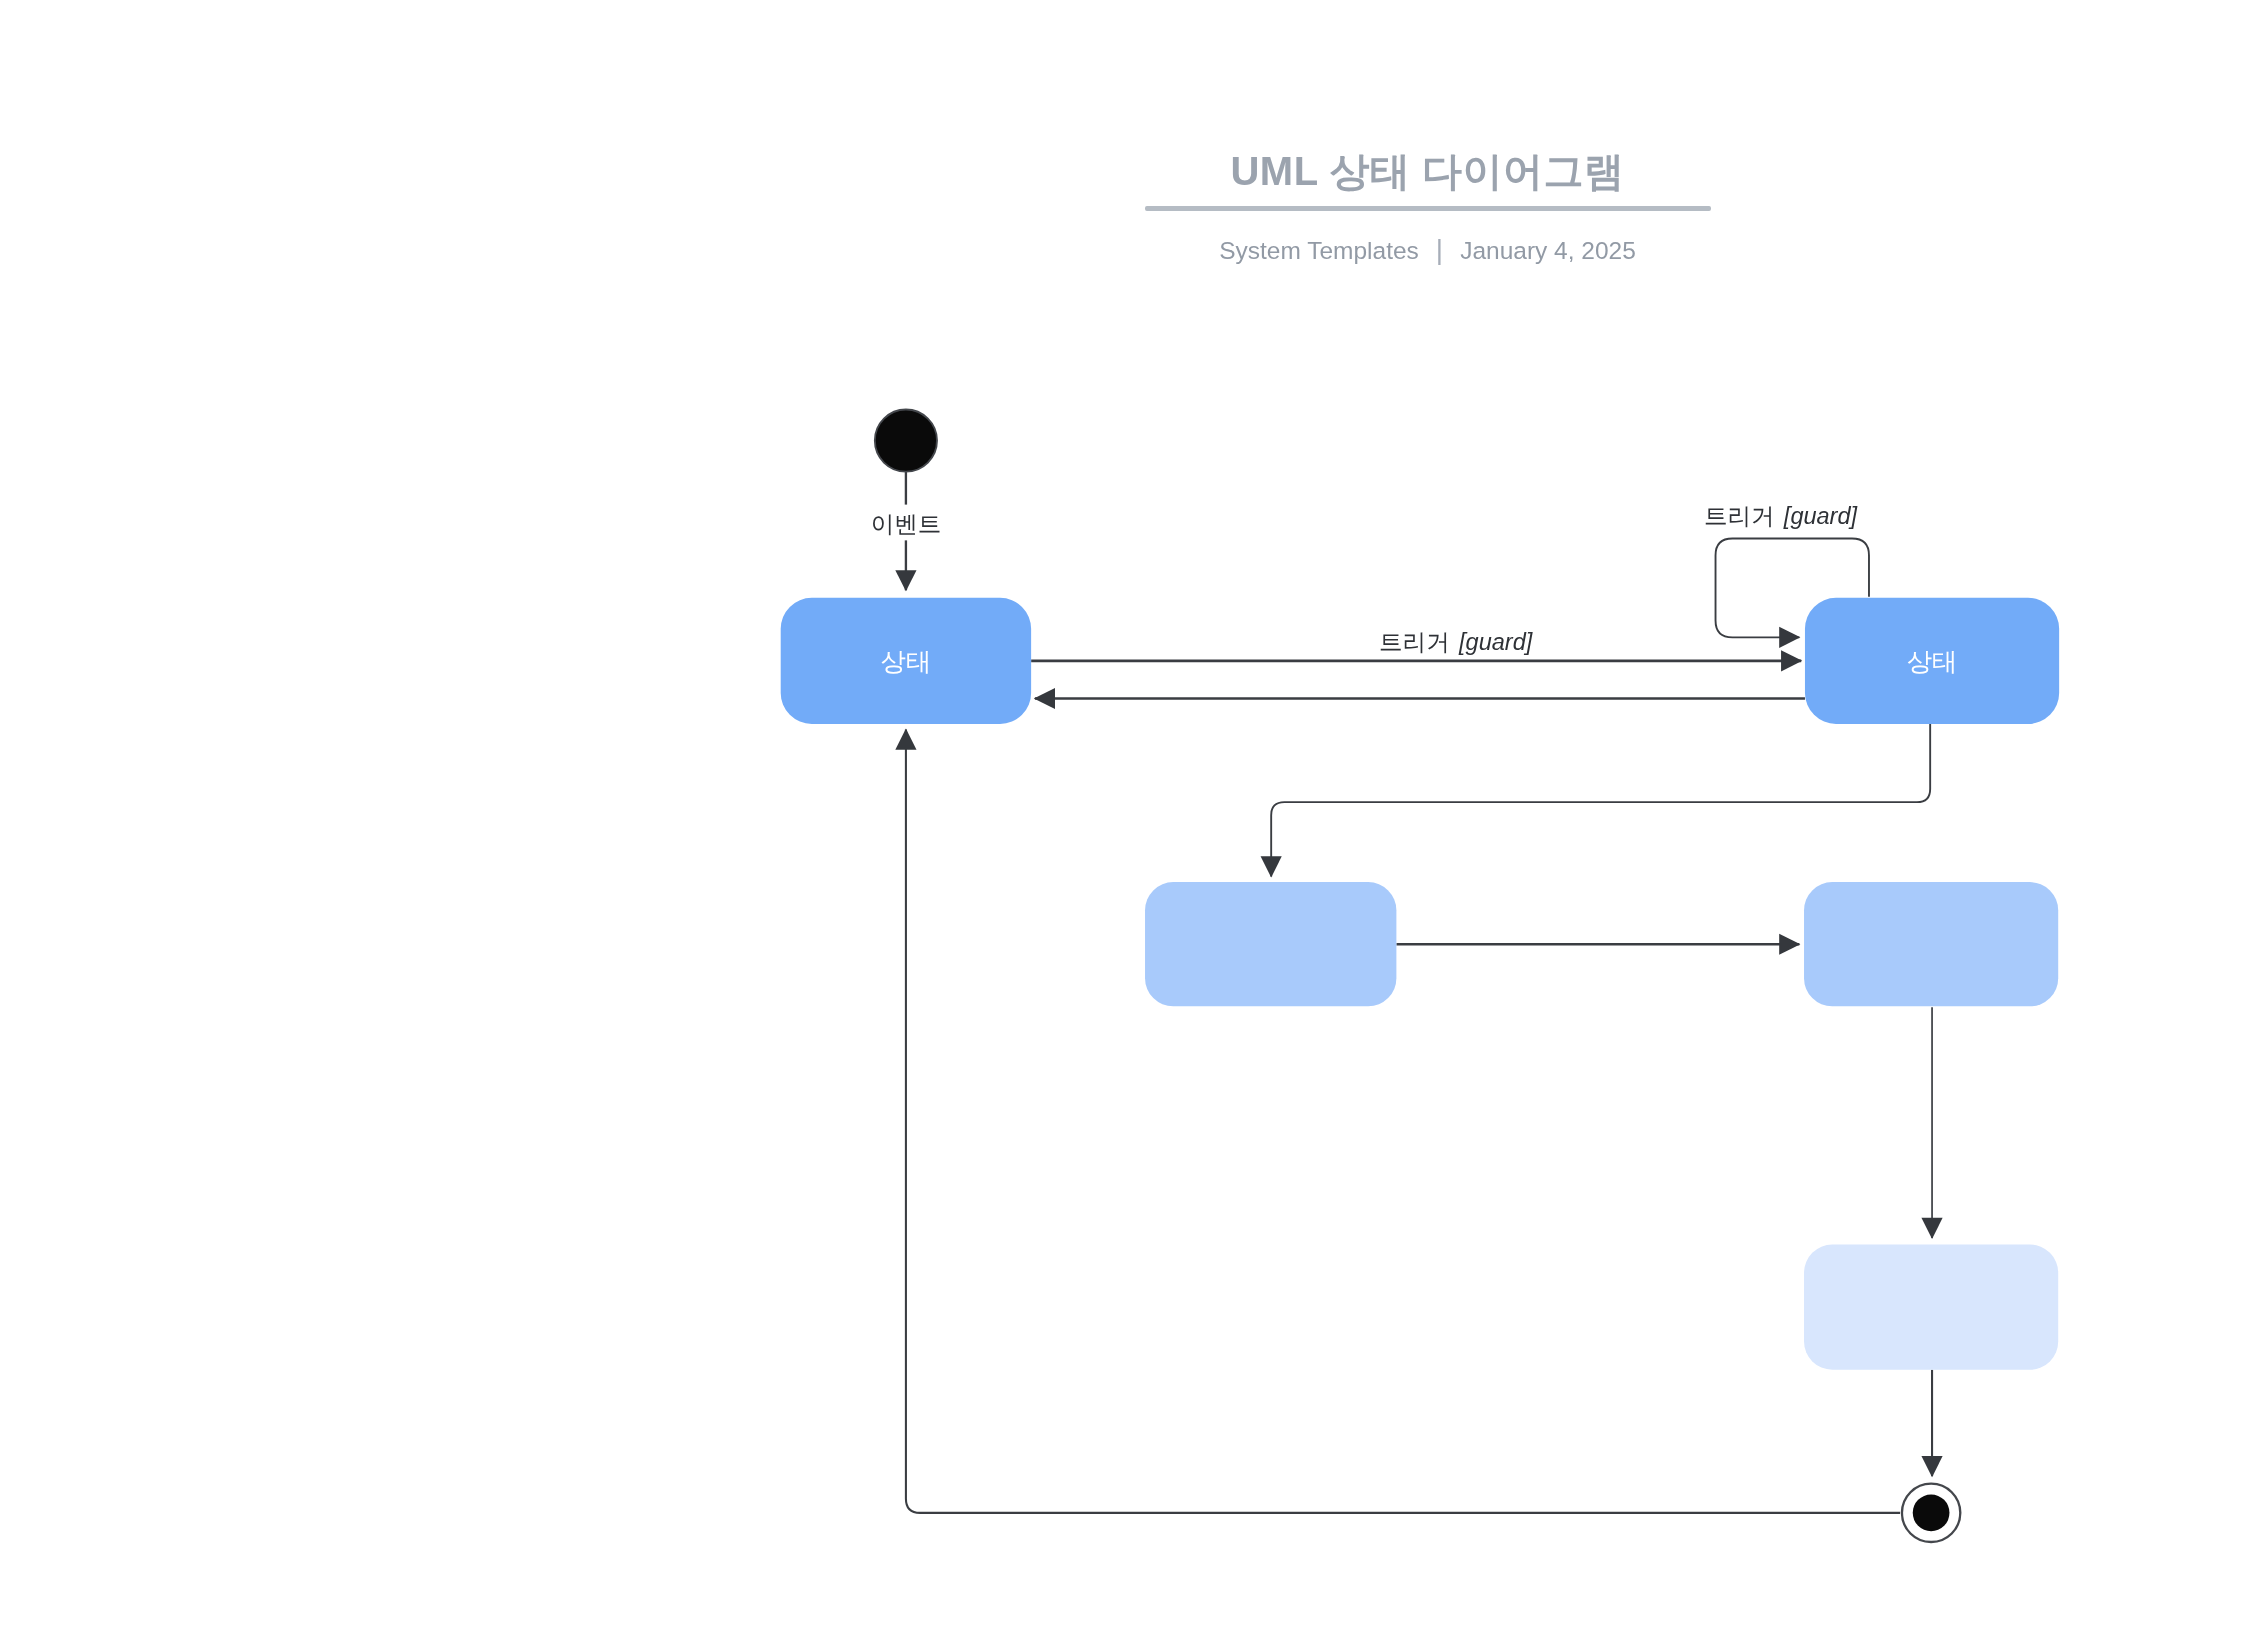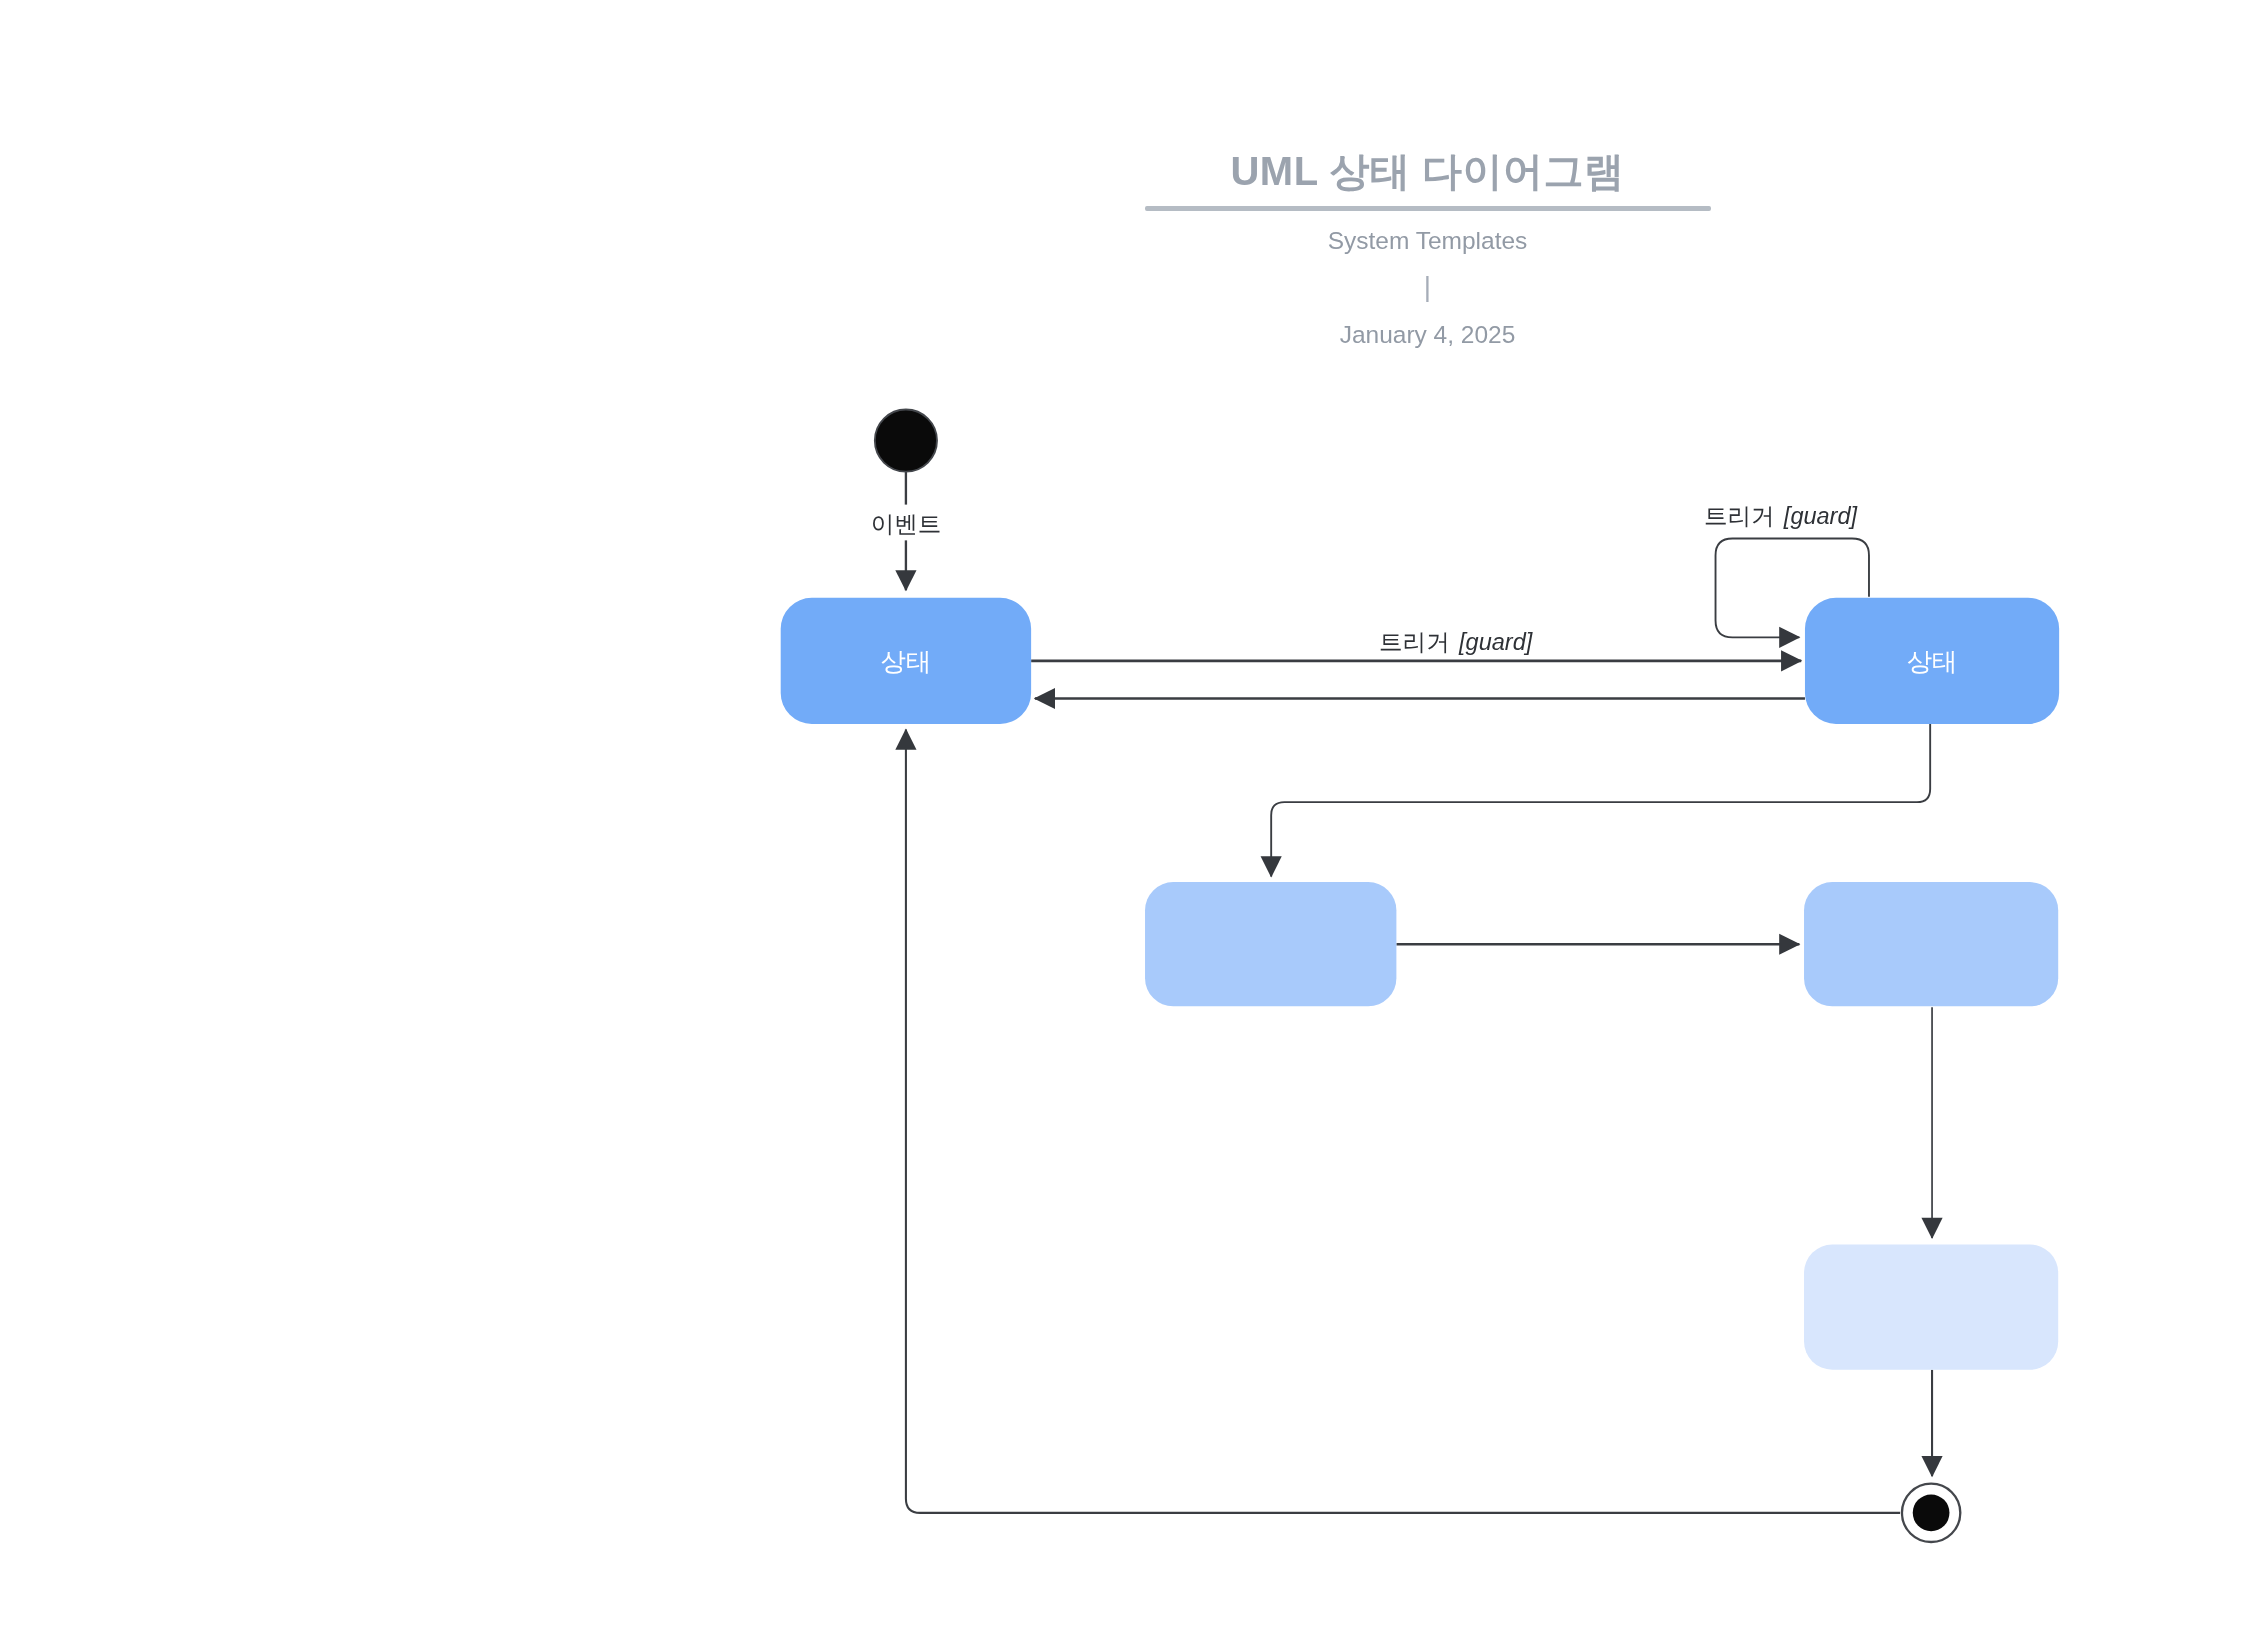--- a/index.html
+++ b/index.html
@@ -31,28 +31,27 @@
     line-height: 1.1;
   }
   .header .underline {
     margin: 13px auto 0 auto;
     width: 566px;
     height: 4.7px;
     background: #B5BCC4;
     border-radius: 1.9px;
   }
   .header .subtitle {
-    margin-top: 16px;
+    margin-top: 24px;
     display: flex;
     align-items: center;
     justify-content: center;
     gap: 17px;
     font-size: 24.5px;
     color: #929AA5;
-    flex-direction: column;
   }
   .header .subtitle .divider {
     font-size: 28px;
     font-weight: 300;
     color: #A6ADB8;
     transform: translateY(-0.9px);
   }
   
   svg { position: absolute; left: 0; top: 0; }
   .edge {

